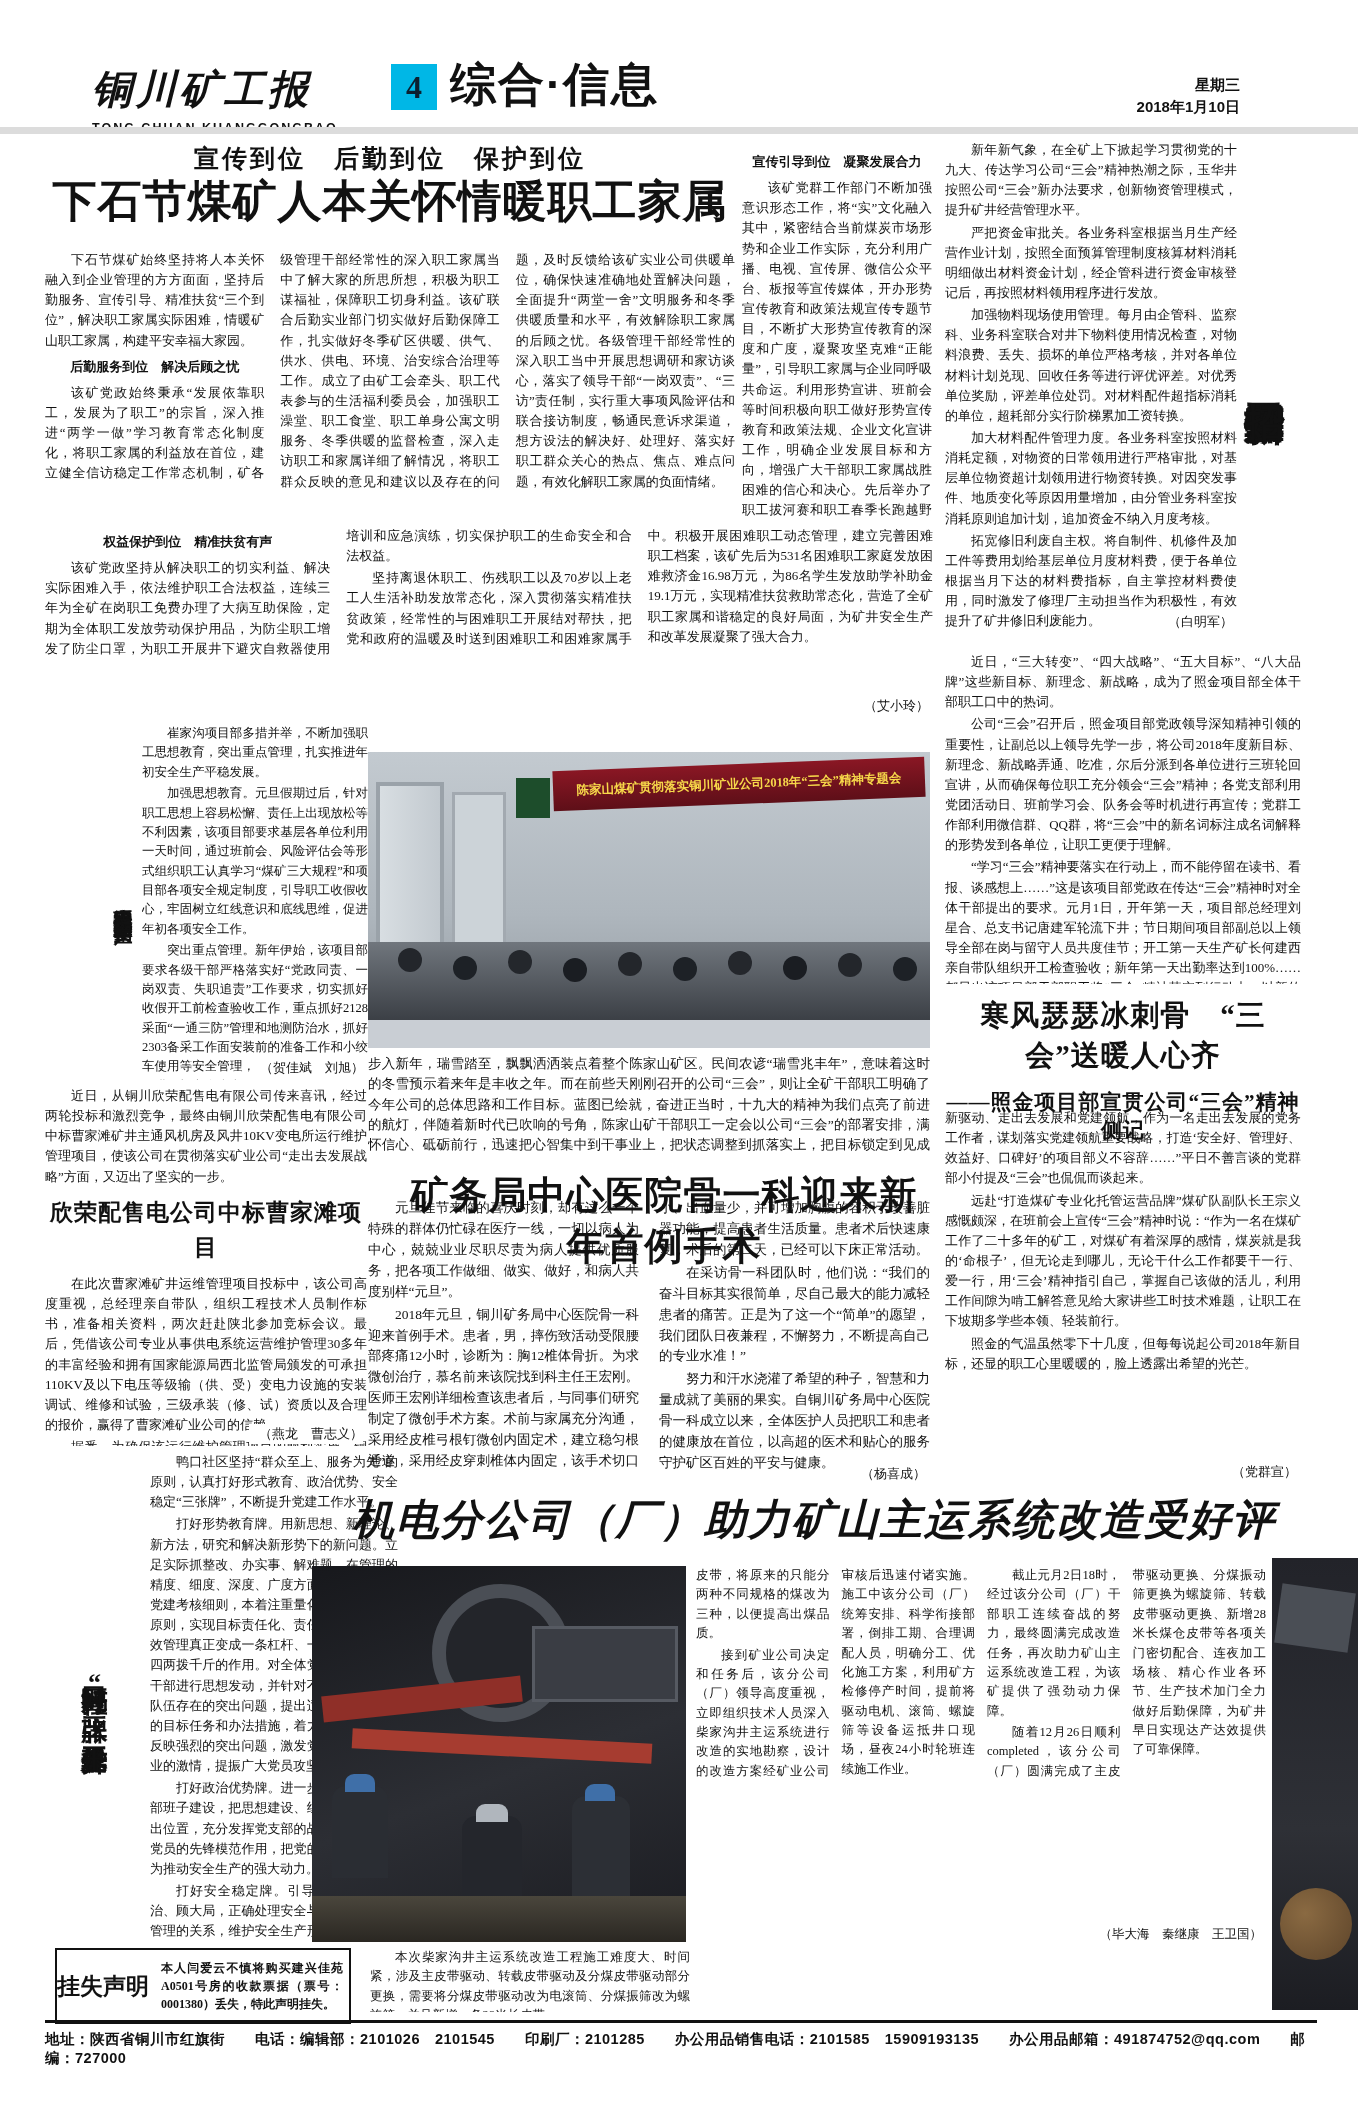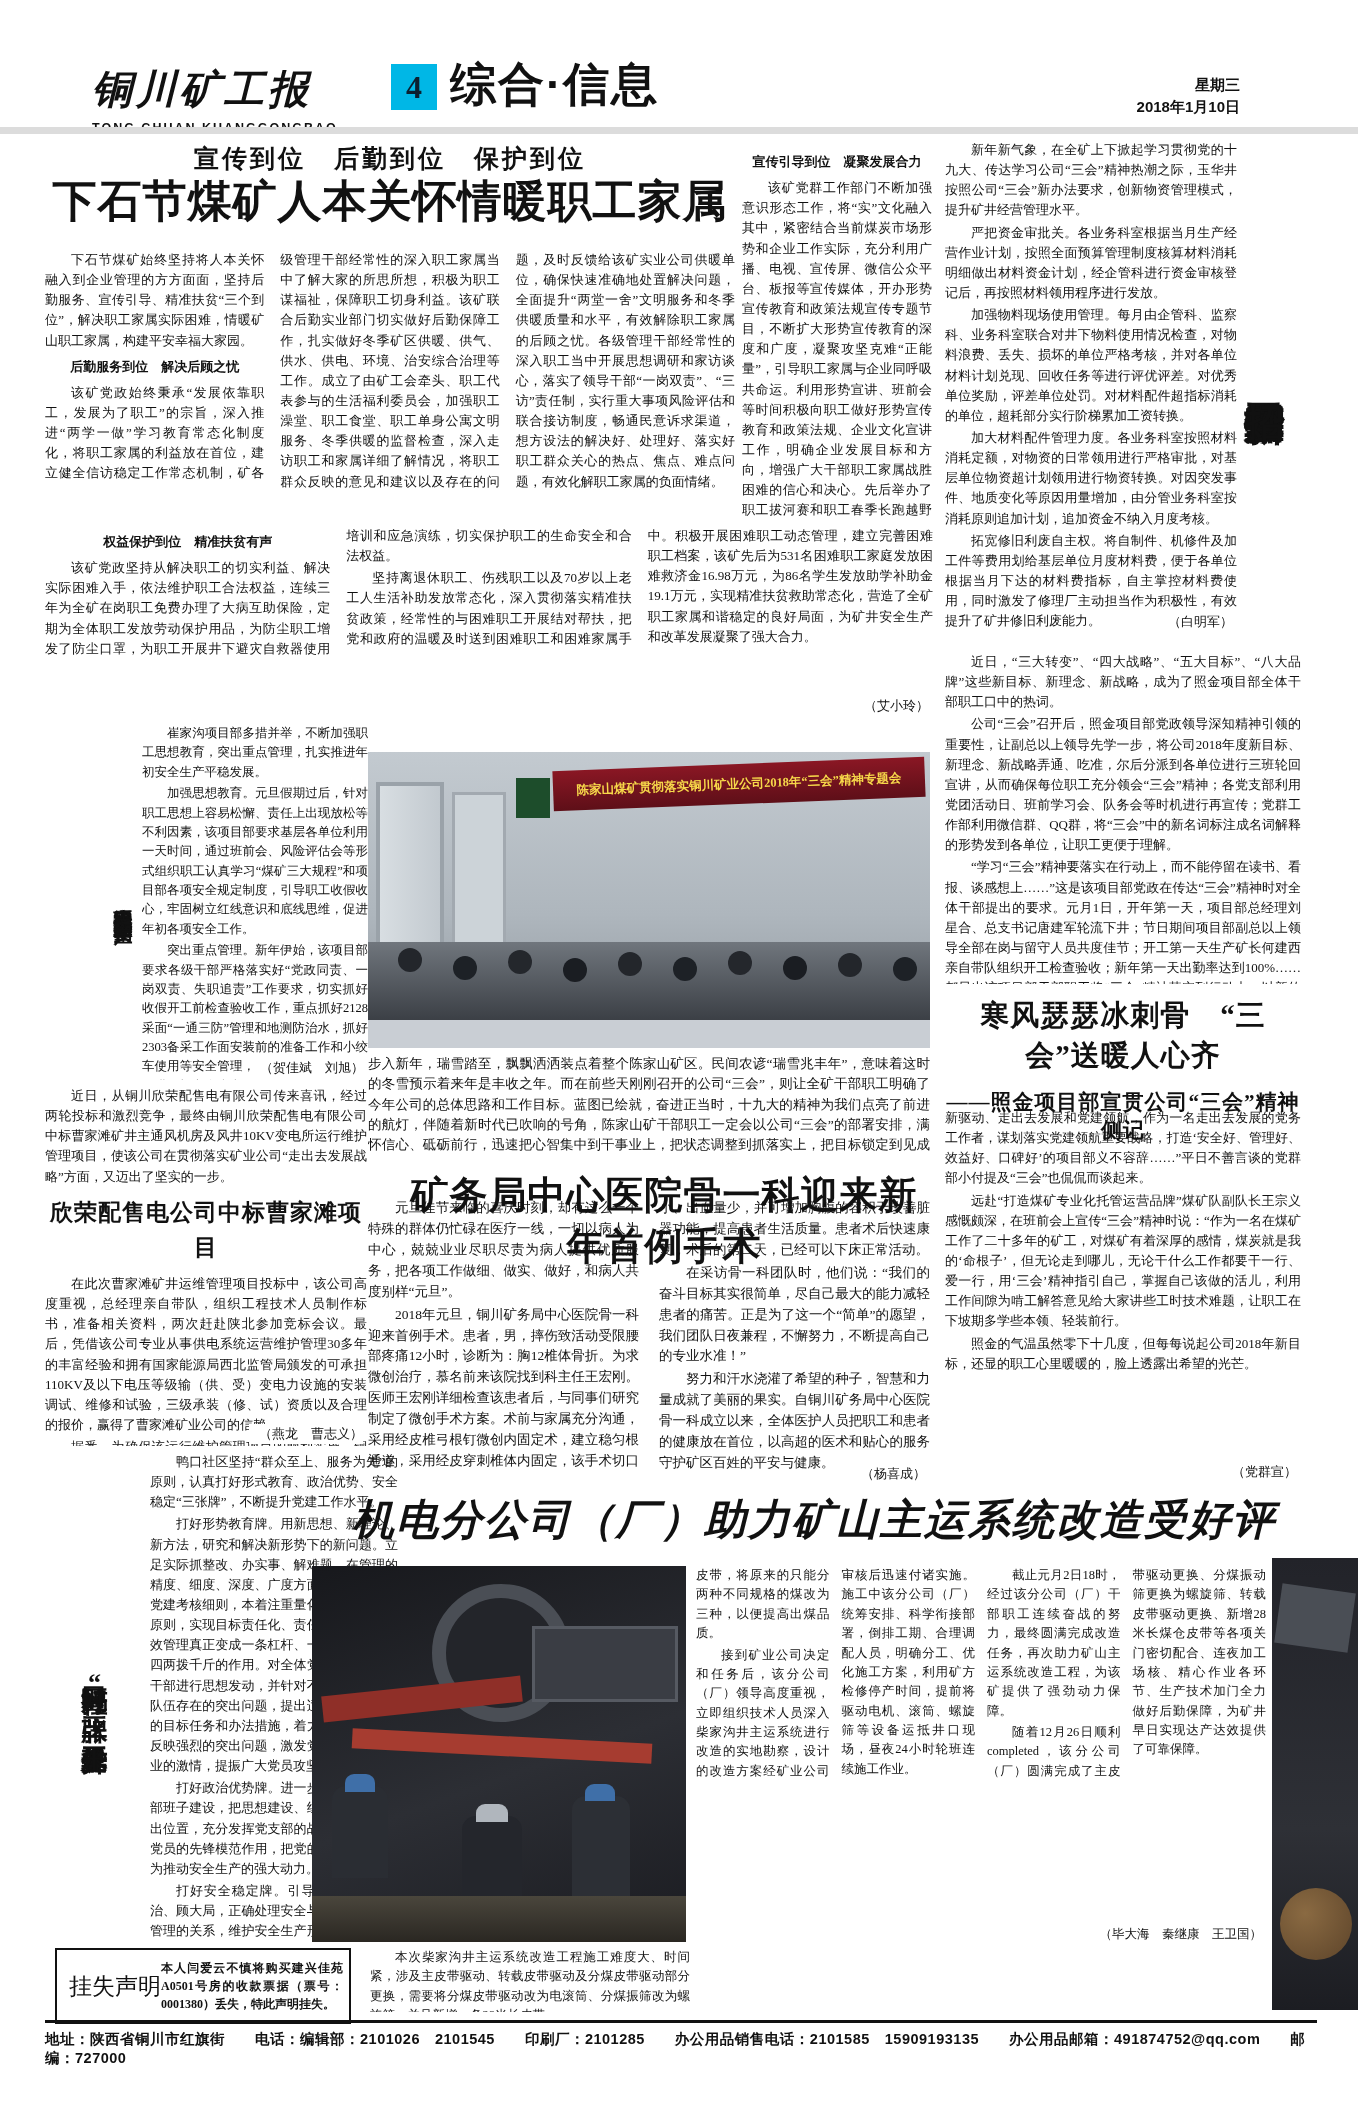--- a/index.html
+++ b/index.html
@@ -165,20 +165,20 @@
   <div class="abs photo" style="left:1272px;top:1558px;width:86px;height:452px;background:linear-gradient(180deg,#222329 0%,#2e3036 60%,#1c1d22 100%);">
     <div class="abs" style="left:6px;top:30px;width:74px;height:60px;background:#4a4e55;transform:rotate(8deg);"></div>
     <div class="abs" style="left:8px;top:330px;width:72px;height:72px;border-radius:50%;background:radial-gradient(circle at 35% 35%,#8a6a42,#5d442a);"></div>
   </div>
 
   <div class="abs body-text" style="left:370px;top:1948px;width:320px;height:64px;font-size:12.5px;">
     <p>本次柴家沟井主运系统改造工程施工难度大、时间紧，涉及主皮带驱动、转载皮带驱动及分煤皮带驱动部分更换，需要将分煤皮带驱动改为电滚筒、分煤振筛改为螺旋筛，并且新增一条28米长皮带……</p>
   </div>
 
   <div class="abs" style="left:55px;top:1948px;width:292px;height:72px;border:2px solid #111;display:flex;align-items:center;">
-    <div class="sans" style="width:104px;text-align:right;font-size:23px;font-weight:400;">挂失声明</div>
+    <div class="sans" style="width:104px;text-align:left;font-size:23px;font-weight:700;">挂失声明</div>
     <div style="flex:1;font-size:12px;line-height:1.5;padding-right:6px;text-align:justify;font-weight:bold;">本人闫爱云不慎将购买建兴佳苑A0501号房的收款票据（票号：0001380）丢失，特此声明挂失。</div>
   </div>
 
   <div class="abs" style="left:45px;top:2020px;width:1272px;height:3px;background:#111;"></div>
   <div class="abs sans" style="left:45px;top:2030px;width:1272px;font-size:14.5px;font-weight:bold;letter-spacing:0.5px;">地址：陕西省铜川市红旗街　　电话：编辑部：2101026　2101545　　印刷厂：2101285　　办公用品销售电话：2101585　15909193135　　办公用品邮箱：491874752@qq.com　　邮编：727000</div>
 
 </div>
 
 </body></html>

